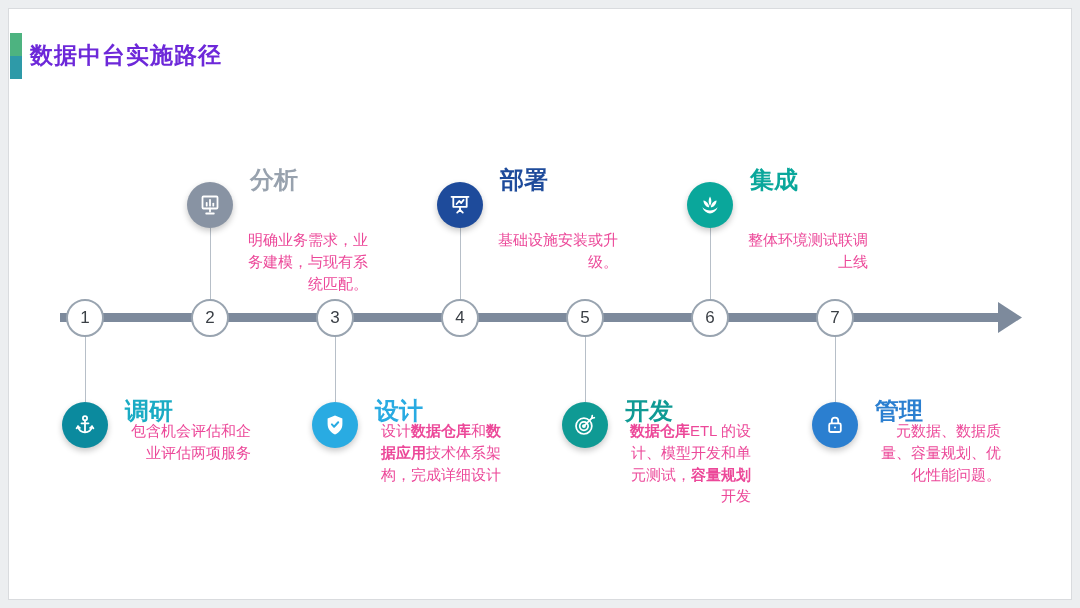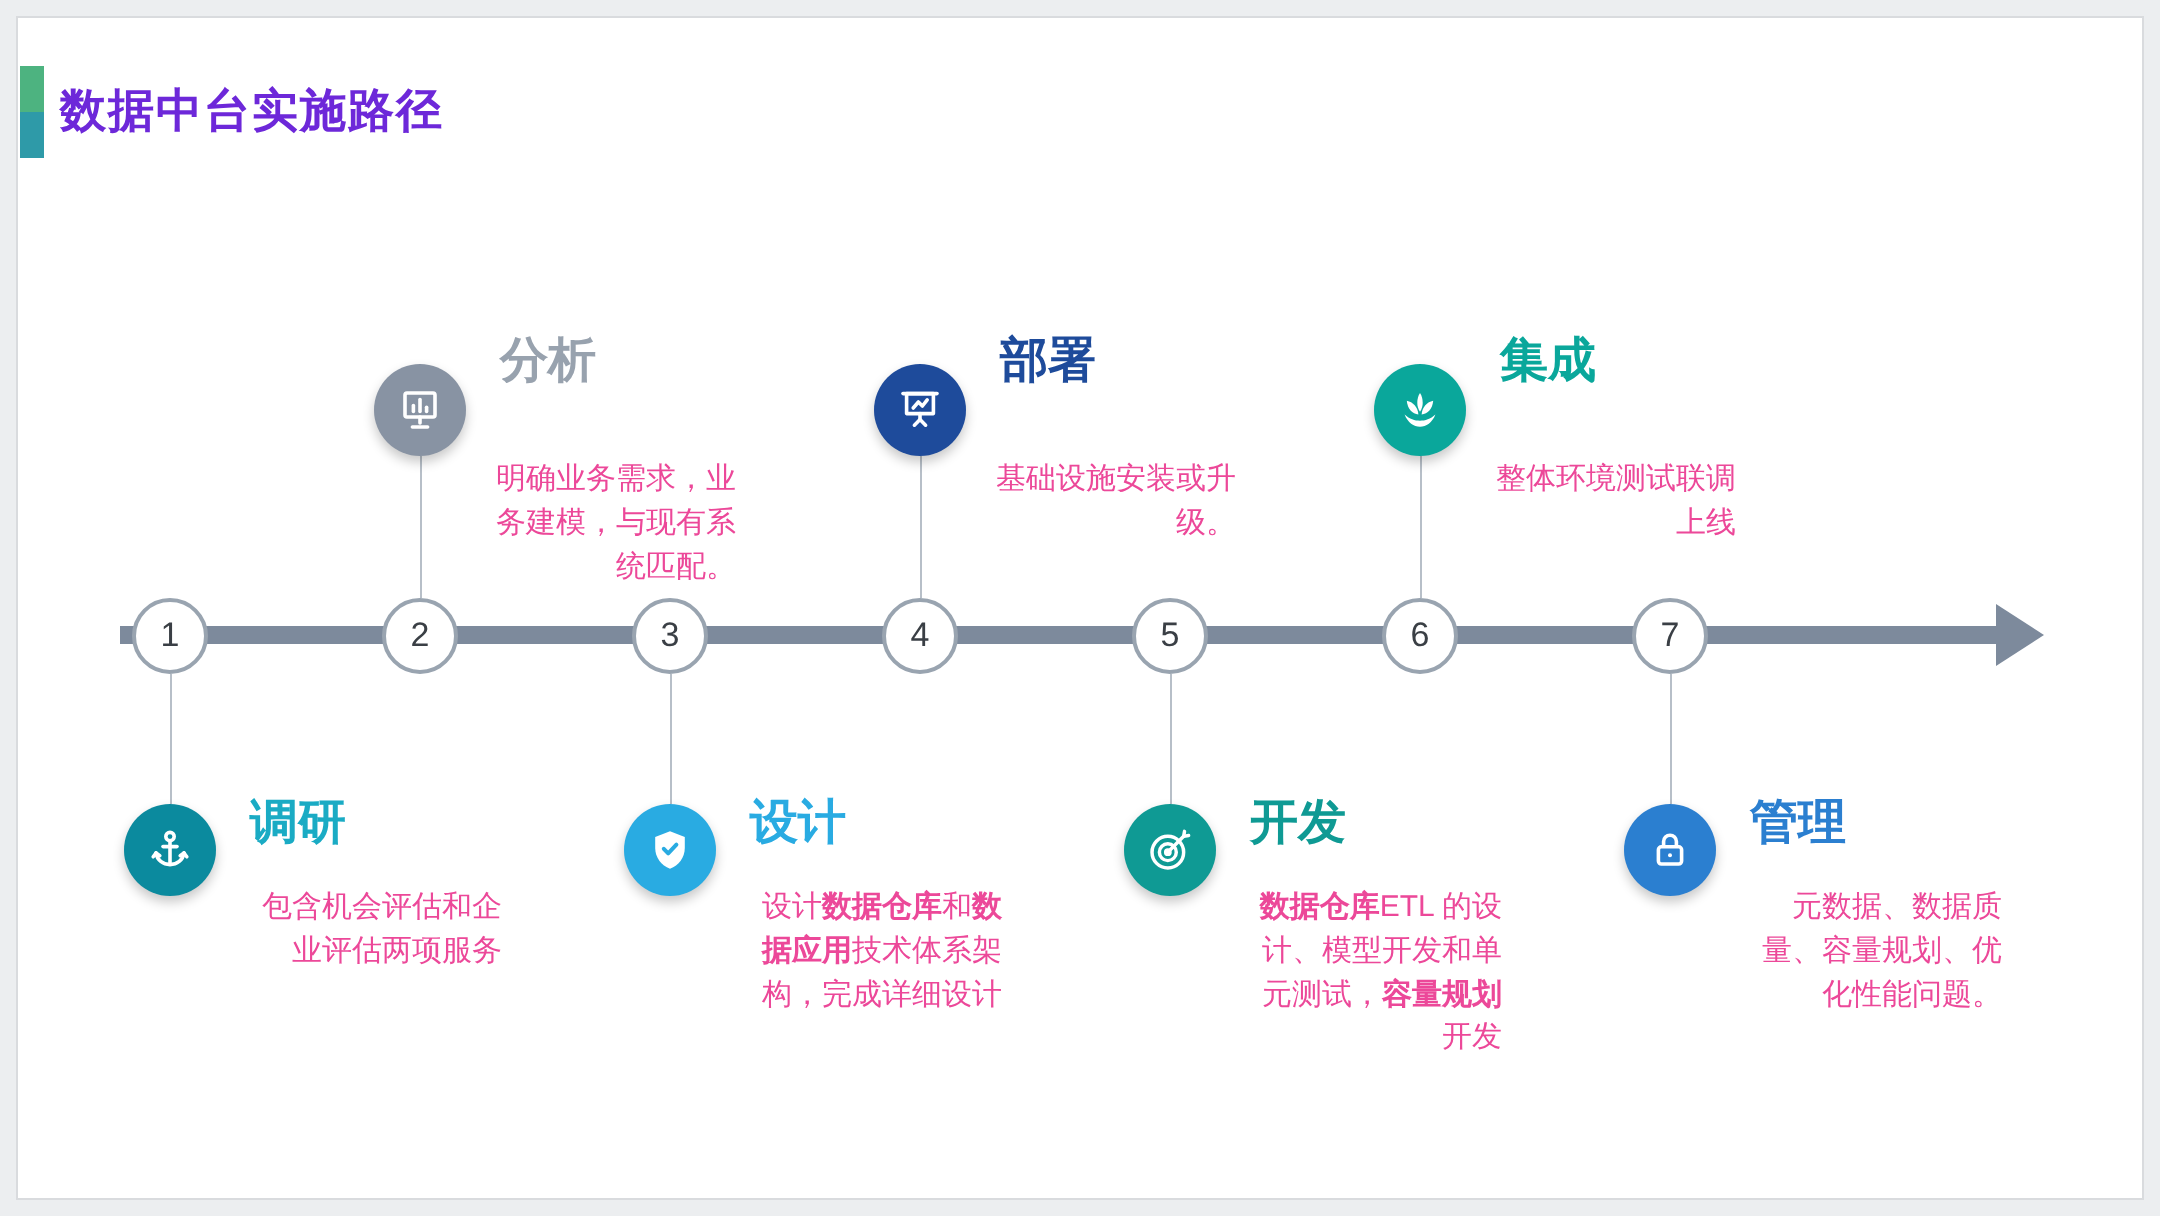--- a/index.html
+++ b/index.html
@@ -27,21 +27,21 @@
     background:var(--step-color); display:flex; align-items:center; justify-content:center;
     box-shadow:0 3px 6px rgba(0,0,0,.22); }
   .above .icon-circle { top:182px; }
   .below .icon-circle { top:402px; }
   .step-label { position:absolute; left:calc(var(--cx) + 40px); font-size:24px; font-weight:bold;
     color:var(--label-color); white-space:nowrap; }
   .above .step-label { top:164px; }
   .below .step-label { top:395px; }
   .step-desc { position:absolute; font-size:15px; line-height:1.45; color:#ec4899; text-align:right; }
   .above .step-desc { top:229px; left:calc(var(--cx) + 34px); width:124px; }
-  .below .step-desc { top:443px; left:calc(var(--cx) + 32px); width:134px; }
+  .below .step-desc { top:420px; left:calc(var(--cx) + 32px); width:134px; }
   svg { display:block; }
 </style>
 </head>
 <body>
 
 <div class="slide">
 
   <div class="accent">
     <div class="accent-top" style="background: rgb(77, 179, 128);"></div>
     <div class="accent-bottom" style="background: rgb(46, 154, 168);"></div>

